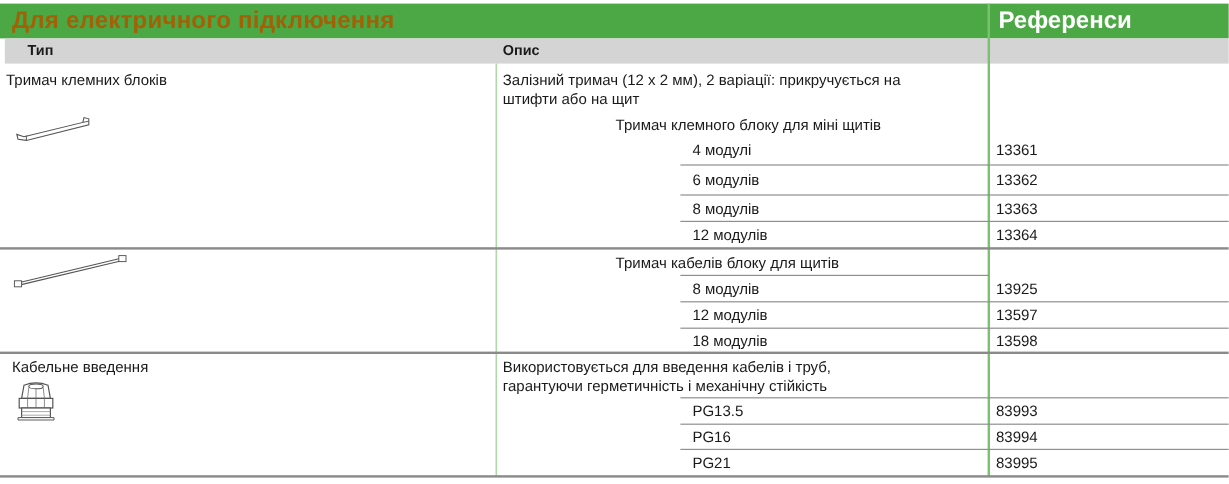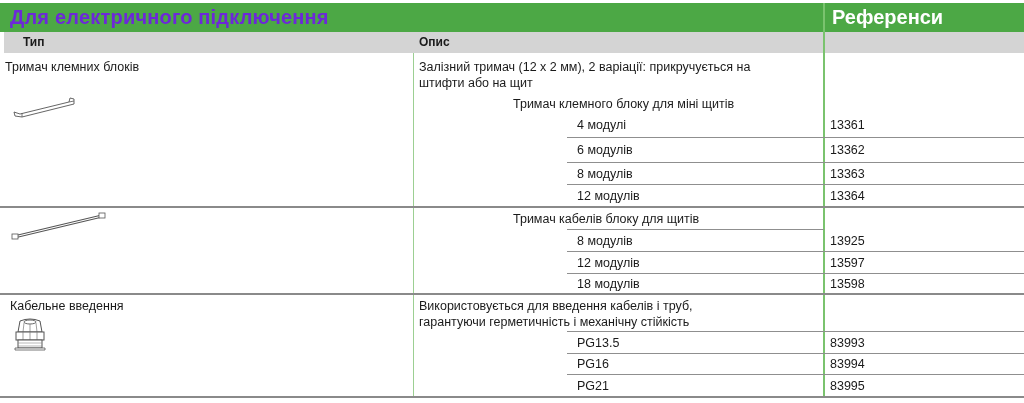--- a/index.html
+++ b/index.html
@@ -1,19 +1,19 @@
 <!DOCTYPE html>
 <html><head>
 <meta charset="utf-8">
 <style>
   html, body { margin:0; padding:0; background:#ffffff; }
   body { width:1024px; height:403px; position:relative; overflow:hidden; font-family:"Liberation Sans", sans-serif; color:#1a1a1a; }
   .abs { position:absolute; }
   .title-bar { left:0; top:3px; width:1024px; height:29px; background:#4ca845; }
-  .title-left { left:10px; top:3px; height:29px; line-height:29px; font-size:20px; color:#6d28d9; font-weight:bold; letter-spacing:0.2px; }
+  .title-left { left:10px; top:3px; height:29px; line-height:29px; font-size:20px; color:#a16207; font-weight:bold; letter-spacing:0.2px; }
   .title-right { left:832px; top:3px; height:29px; line-height:29px; font-size:20px; color:#ffffff; font-weight:bold; }
   .head-bar { left:4px; top:32px; width:1020px; height:21px; background:#d4d4d4; }
   .head-text { top:32px; height:21px; line-height:21px; font-size:12px; font-weight:bold; }
   .vline-green { left:823px; top:3px; width:2px; height:394px; background:#7ac36e; }
   .vline-green2 { left:413px; top:53px; width:1px; height:344px; background:#9ccf92; }
   .hline { height:1px; background:#8f8f8f; }
   .hline-thick { height:2px; background:#8a8a8a; }
   .txt { font-size:12.5px; line-height:16px; white-space:nowrap; }
   .bold { font-weight:normal; }
   .icon { position:absolute; }

